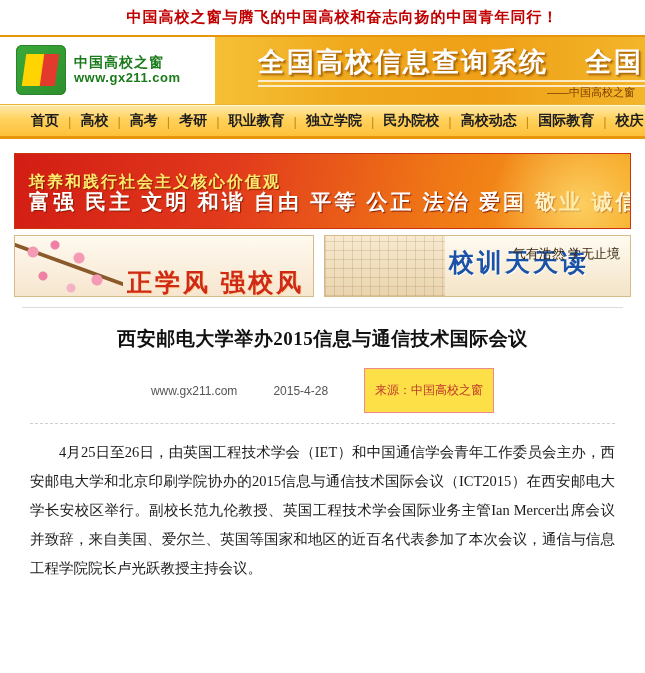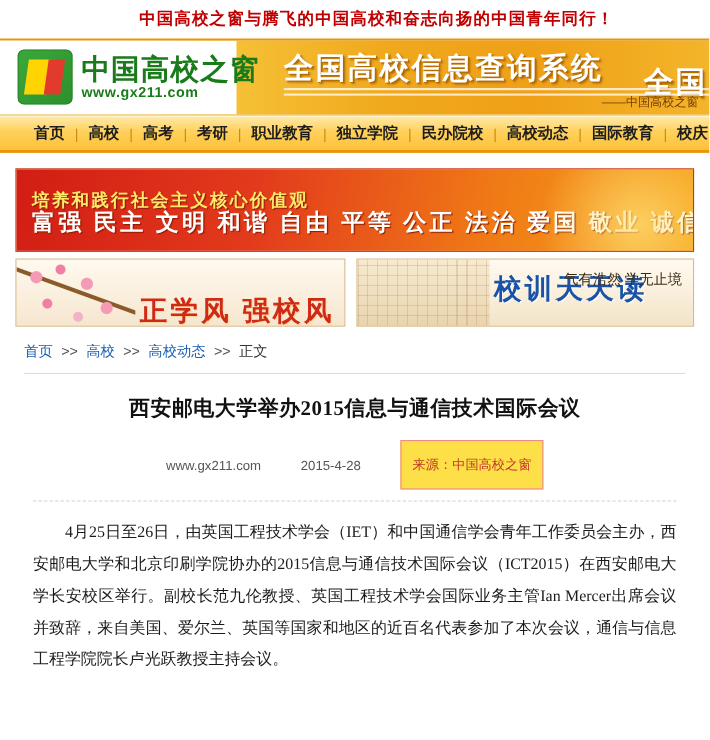--- a/index.html
+++ b/index.html
@@ -65,35 +65,35 @@
   }
   .logo-mark:after {
     content: "";
     position: absolute; left: 26px; top: 9px;
     width: 15px; height: 32px;
     background: #e23b2e;
     transform: skewX(-8deg);
   }
   .logo-text { line-height: 1.05; }
   .logo-title {
-    font-size: 26px; font-weight: bold; color: #1a7b1a;
+    font-size: 14px; font-weight: bold; color: #1a7b1a;
     font-family: "Liberation Serif", serif; letter-spacing: 1px;
   }
   .logo-url {
     font-size: 13px; color: #1a7b1a; font-weight: bold; letter-spacing: .5px;
   }
   .banner-title {
     position: absolute; left: 258px; top: 7px;
     font-size: 27px; font-weight: bold; color: #ffffff;
     font-family: "Liberation Serif", serif;
     letter-spacing: 2px;
     text-shadow: 1px 1px 0 #b36b00, 2px 2px 2px rgba(120,60,0,.6);
   }
   .banner-title-right {
-    position: absolute; right: 2px; top: 20px;
+    position: absolute; right: 2px; top: 7px;
     font-size: 27px; font-weight: bold; color: #ffffff;
     font-family: "Liberation Serif", serif;
     letter-spacing: 2px;
     text-shadow: 1px 1px 0 #b36b00, 2px 2px 2px rgba(120,60,0,.6);
     overflow: hidden;
     text-align: center;
   }
   .banner-sub {
     position: absolute; right: 10px; bottom: 4px;
     font-size: 11px; color: #7a3d00;
@@ -305,29 +305,20 @@
       </div>
       <div class="promo-right">
         <div class="scroll-pattern"></div>
         <div class="promo-right-text">校训天天读</div>
         <div class="promo-right-sub">气有浩然
 学无止境</div>
       </div>
     </div>
   </div>
 
-  <div class="crumb">
-    <a>首页</a>
-    <span class="sep">&gt;&gt;</span>
-    <a>高校</a>
-    <span class="sep">&gt;&gt;</span>
-    <a>高校动态</a>
-    <span class="sep">&gt;&gt;</span>
-    <span>正文</span>
-  </div>
 
   <div class="rule"></div>
 
   <div class="article">
     <div class="article-title">西安邮电大学举办2015信息与通信技术国际会议</div>
     <div class="meta-row">
       <span>www.gx211.com</span>
       <span>2015-4-28</span>
       <span class="meta-src">来源：中国高校之窗</span>
     </div>

